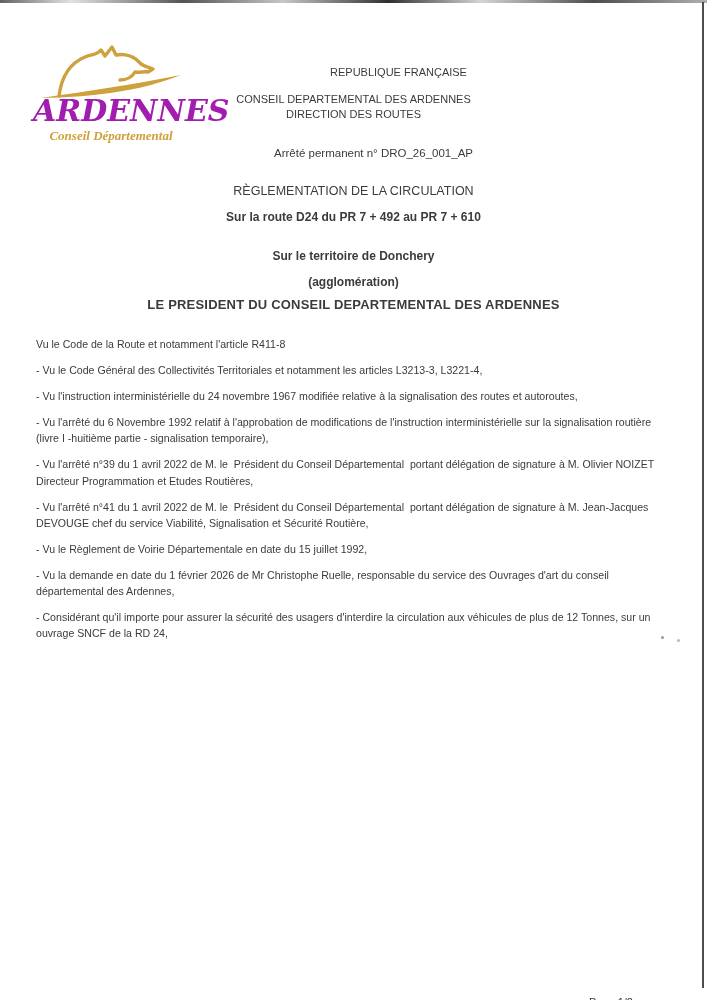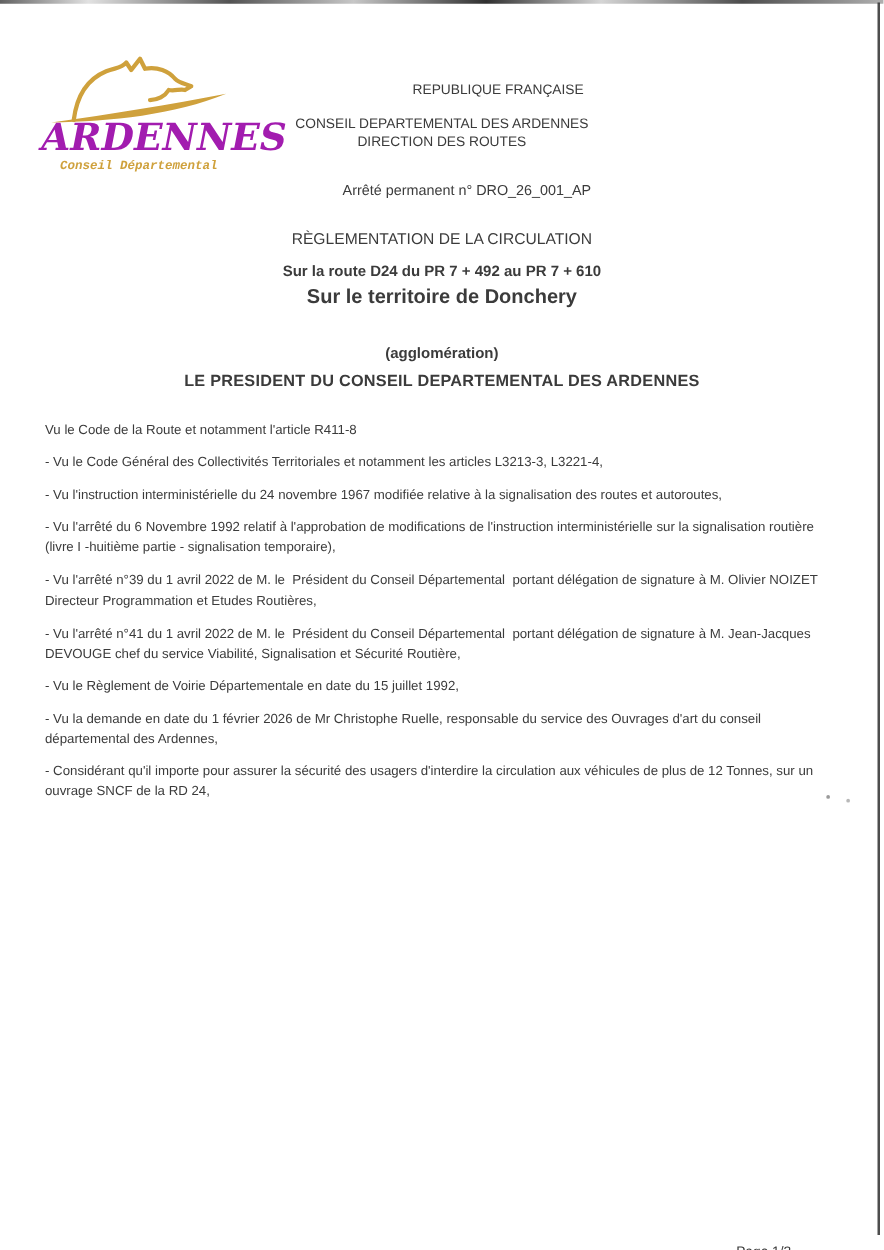--- a/index.html
+++ b/index.html
@@ -35,35 +35,35 @@
   .logo { position: absolute; left: 33px; top: 44px; width: 156px; text-align: center; }
   .logo svg { display: block; margin: 0 auto; }
   .logo-wordmark {
     font-family: "DejaVu Serif", serif;
     font-style: italic; font-weight: bold;
     font-size: 30px; letter-spacing: 0px;
     color: #a21caf; line-height: 1; margin-top: -4px;
     white-space: nowrap;
   }
   .logo-subtitle {
-    font-family: Liberation Mono, monospace;
+    font-family: Liberation Serif, serif;
     font-style: italic; font-weight: bold;
-    font-size: 10px; color: #cfa13c; margin-top: 2px;
+    font-size: 13px; color: #cfa13c; margin-top: 2px;
     white-space: nowrap;
   }
 
   
   .cline { position: absolute; left: 0; width: 707px; text-align: center; white-space: pre; }
   .l-republique { top: 66px;  font-size: 11px; padding-left: 45px; }
   .l-org        { top: 93px;  font-size: 11px; }
   .l-direction  { top: 108px; font-size: 11px; }
   .l-reference  { top: 147px; font-size: 11.5px; margin-left: 20px; }
   .l-title1 { top: 184px; font-size: 12.5px; font-weight: normal; }
   .l-title2 { top: 210px; font-size: 12px;   font-weight: bold; }
-  .l-title3 { top: 229px; font-size: 16px;   font-weight: bold; }
+  .l-title3 { top: 249px; font-size: 12px;   font-weight: bold; }
   .l-title4 { top: 275px; font-size: 12px;   font-weight: bold; }
   .l-heading { top: 297px; font-size: 13px;  font-weight: bold; letter-spacing: .2px; }
 
   
   .body-block { position: absolute; top: 336px; left: 36px; width: 636px; }
   .para {
     font-size: 10.6px; line-height: 1.52;
     margin: 0 0 10px 0;
     white-space: pre-wrap;
   }

